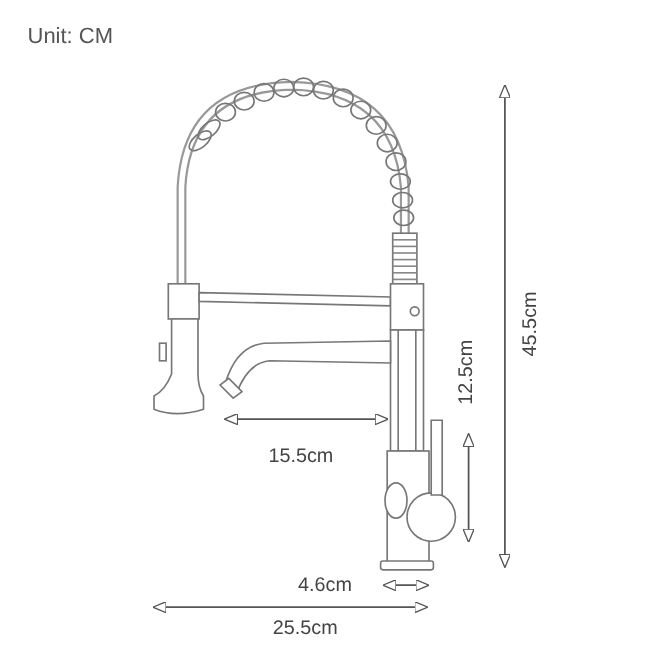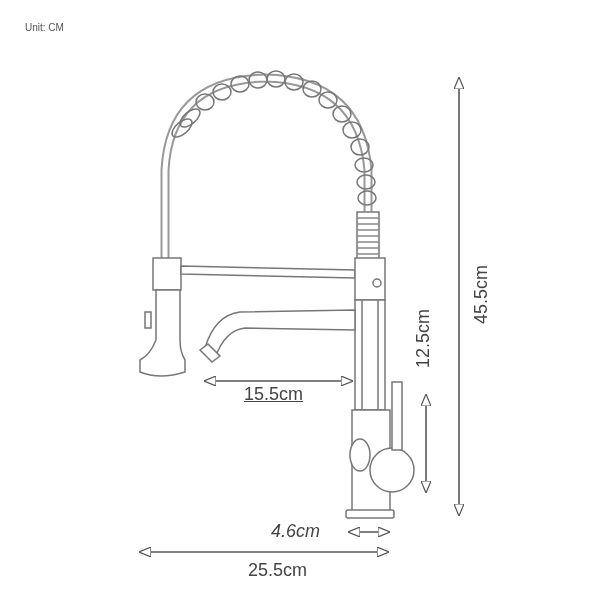--- a/index.html
+++ b/index.html
@@ -1,18 +1,18 @@
 <!DOCTYPE html>
 <html><head>
   <meta charset="utf-8">
   <style>
     html, body { margin: 0; padding: 0; background: #ffffff; }
     body { width: 600px; height: 600px; position: relative; overflow: hidden;
            font-family: "Liberation Sans", "DejaVu Sans", sans-serif; color: #555; }
-    .unit { position: absolute; left: 25px; top: 22px; font-size: 10px; color: #555; }
+    .unit { position: absolute; left: 25px; top: 22px; font-size: 20px; color: #555; }
     .lbl { position: absolute; font-size: 18px; color: #444; white-space: nowrap; }
     .lbl-v { transform-origin: left top; transform: rotate(-90deg); }
     svg.drawing { position: absolute; left: 0; top: 0; }
   </style>
 </head>
 <body>
 
 <div class="unit">Unit: CM</div>
 
 <svg class="drawing" width="600" height="600" viewBox="0 0 600 600">
@@ -82,17 +82,17 @@
 
   <g stroke="#555" stroke-width="1.6" fill="none">
     <line x1="205" y1="381" x2="352" y2="381" marker-start="url(#ah)" marker-end="url(#ah)"></line>
     <line x1="426" y1="395" x2="426" y2="492" marker-start="url(#ah)" marker-end="url(#ah)"></line>
     <line x1="459" y1="78" x2="459" y2="515" marker-start="url(#ah)" marker-end="url(#ah)"></line>
     <line x1="349" y1="532" x2="389" y2="532" marker-start="url(#ah)" marker-end="url(#ah)"></line>
     <line x1="140" y1="552" x2="388" y2="552" marker-start="url(#ah)" marker-end="url(#ah)"></line>
   </g>
 </svg>
 
-<div class="lbl" style="left:244px; top:384px;text-decoration:underline;">15.5cm</div>
+<div class="lbl" style="left:244px; top:404px;">15.5cm</div>
 <div class="lbl lbl-v" style="left:413px; top:368px;">12.5cm</div>
 <div class="lbl lbl-v" style="left:471px; top:324px;">45.5cm</div>
-<div class="lbl" style="left:271px; top:521px;font-style:italic;">4.6cm</div>
+<div class="lbl" style="left:271px; top:521px;">4.6cm</div>
 <div class="lbl" style="left:248px; top:560px;">25.5cm</div>
 
 </body></html>

